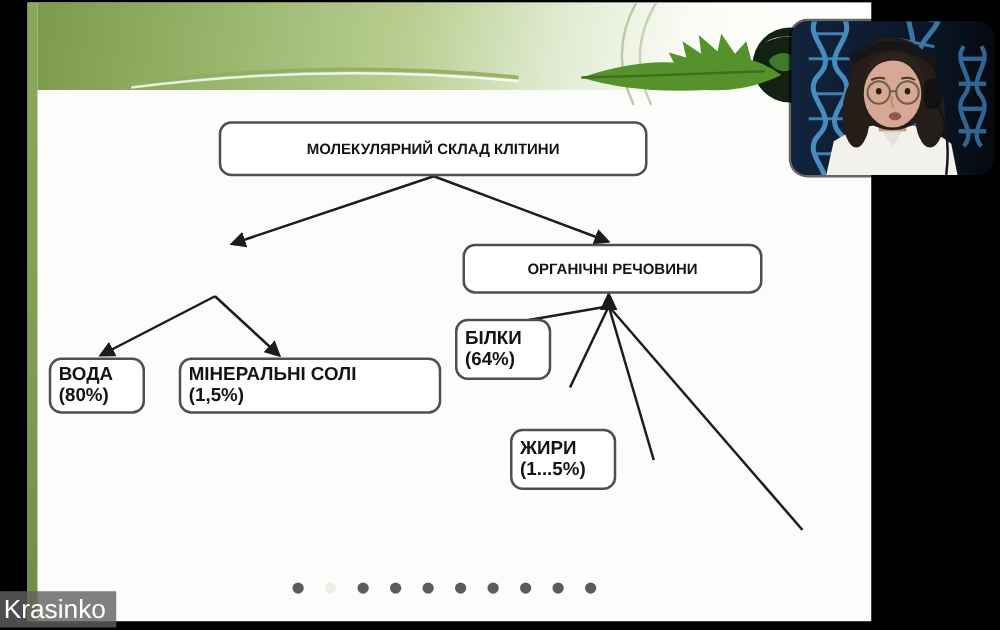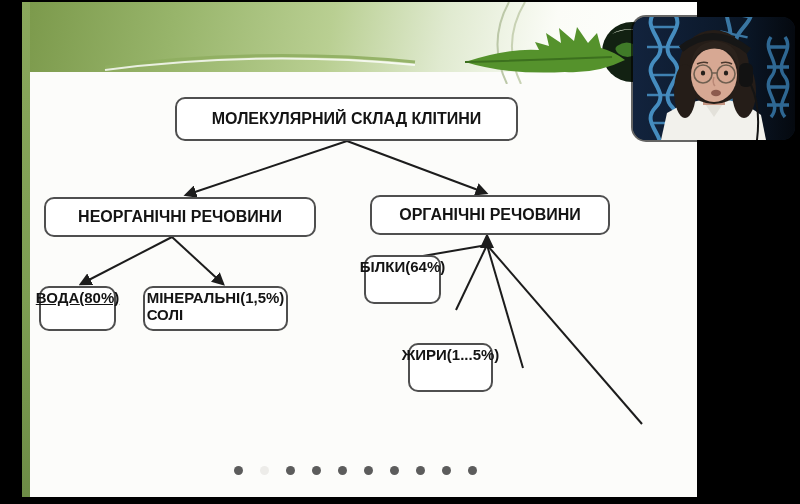--- a/index.html
+++ b/index.html
@@ -14,31 +14,31 @@
     background:linear-gradient(100deg,#7c9a4c 0%,#98b56b 22%,#b9cf92 45%,#e0ead0 62%,#fbfcf7 78%,#ffffff 100%);}
   .slide-title{position:absolute;left:36px;top:3px;font-size:37px;font-weight:bold;
     color:#353d20;letter-spacing:.5px;white-space:nowrap;text-shadow:0 1px 1px rgba(255,255,255,.25);}
   .swoosh{position:absolute;left:70px;top:50px;}
   .header-art{position:absolute;right:0;top:0;}
 
   
   .tree-lines{position:absolute;left:0;top:0;}
   .box{position:absolute;background:#fff;border:2px solid #4f4f4f;border-radius:10px;
     color:#141414;font-weight:bold;box-sizing:border-box;display:flex;}
-  .box.center{align-items:center;justify-content:center;text-align:center;font-size:16px;}
-  .box.leaf{justify-content:center;align-items:flex-start;
+  .box.center{align-items:center;justify-content:center;text-align:center;font-size:12px;}
+  .box.leaf{flex-direction:column;justify-content:center;align-items:flex-start;
     padding:2px 6px;font-size:15px;line-height:1.12;text-align:left;}
   .box.leaf span{display:block;}
 
   
   .b-root {left:153px;top:95px; width:343px;height:44px;}
   .b-inorg{left:22px; top:195px;width:272px;height:40px;}
   .b-org  {left:348px;top:193px;width:240px;height:40px;}
-  .b-voda {left:17px; top:284px;width:77px; height:45px;text-decoration:underline;}
-  .b-miner{left:121px;top:284px;width:145px;height:45px;}
+  .b-voda {left:17px; top:284px;width:77px; height:45px;}
+  .b-miner{left:121px;top:284px;width:210px;height:45px;}
   .b-bilky{left:342px;top:253px;width:77px; height:49px;}
   .b-zhyry{left:386px;top:309px;width:85px; height:49px;margin-top:32px;}
   .b-vugl {left:440px;top:367px;width:137px;height:46px;}
   .b-nukl {left:540px;top:423px;width:135px;height:66px;}
 
   
   .dots{position:absolute;left:212px;top:464px;display:flex;gap:17px;align-items:center;}
   .dot{width:9px;height:9px;border-radius:50%;background:#5c5c5c;}
   .dot.active{background:#edece9;}
 
@@ -91,21 +91,20 @@
         <line x1="465" y1="243" x2="401" y2="254"></line>
         <line x1="465" y1="243" x2="434" y2="308"></line>
         <line x1="465" y1="243" x2="501" y2="366"></line>
         <line x1="465" y1="243" x2="620" y2="422"></line>
       </g>
       <polygon points="465,231 458,246 472,246" fill="#1c1c1c"></polygon>
     </svg>
 
     <div class="box center b-root">МОЛЕКУЛЯРНИЙ СКЛАД КЛІТИНИ</div>
 
-    <div class="box center b-inorg">НЕОРГАНІЧНІ РЕЧОВИНИ</div>
 
     <div class="box center b-org">ОРГАНІЧНІ РЕЧОВИНИ</div>
 
     <div class="box leaf b-voda">
       <span>ВОДА</span>
       <span>(80%)</span>
     </div>
 
     <div class="box leaf b-miner">
       <span>МІНЕРАЛЬНІ СОЛІ</span>
@@ -199,14 +198,15 @@
         <ellipse cx="93" cy="56" rx="2.2" ry="2.6" fill="#26201c"></ellipse>
         <path d="M64,47 q6,-3 11,-1" stroke="#4a382e" stroke-width="1.6" fill="none"></path>
         <path d="M88,46 q6,-2 11,1" stroke="#4a382e" stroke-width="1.6" fill="none"></path>
         <path d="M81,60 q-2,6 1,9" stroke="#b98876" stroke-width="1.5" fill="none"></path>
         <ellipse cx="83" cy="76" rx="5" ry="3.2" fill="#8d5a4d"></ellipse>
         <path d="M118,68 Q128,90 124,123" stroke="#141414" stroke-width="2" fill="none"></path>
       </g>
     </svg>
   </div>
 
+  <div class="name-label">Krasinko</div>
 
 </div>
 
 </body></html>

